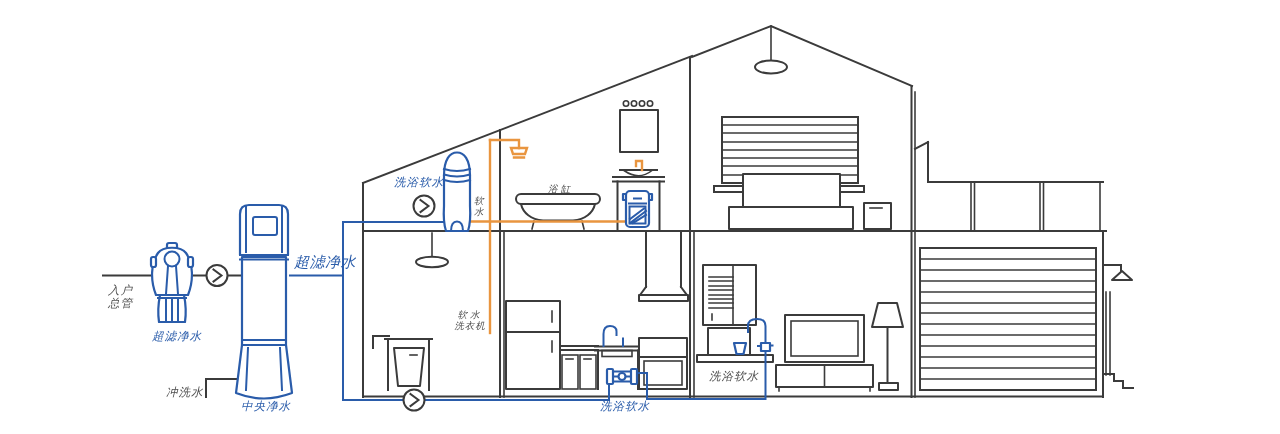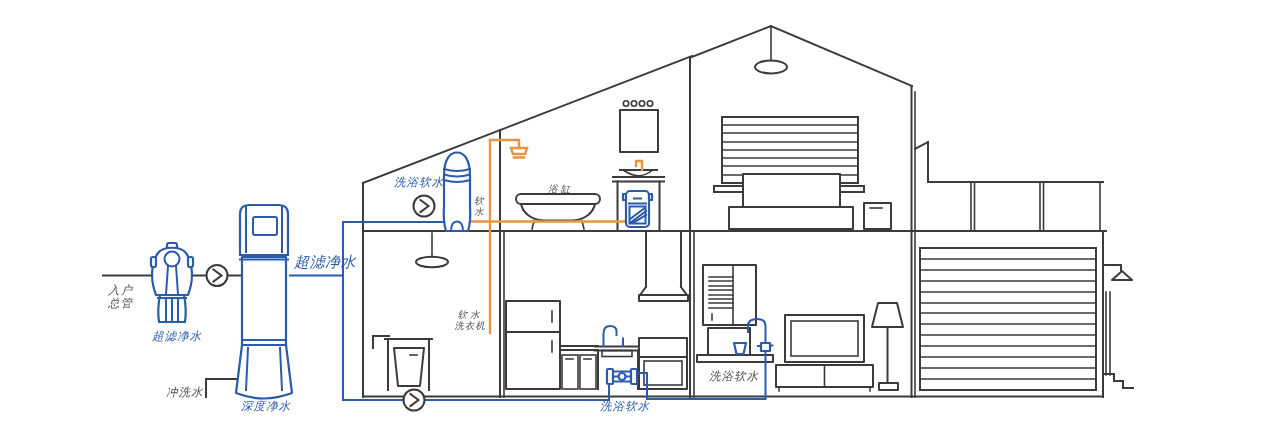--- a/index.html
+++ b/index.html
@@ -207,21 +207,21 @@
     <circle class="lnw" cx="414" cy="400" r="10.5"></circle>
     <path class="ln" stroke-width="2.4" d="M410.5,394 L418.5,400 L410.5,406"></path>
   </g>
 </svg>
 
   <div class="lbl" style="left:108px;top:284px">
     <div>入户</div>
     <div>总管</div>
   </div>
   <div class="lbl lbl-blue" style="left:152px;top:330px">超滤净水</div>
-  <div class="lbl lbl-blue" style="left:241px;top:400px">深度净水</div>
+  <div class="lbl lbl-blue" style="left:241px;top:400px">中央净水</div>
   <div class="lbl" style="left:166px;top:386px">冲洗水</div>
   <div class="lbl lbl-blue" style="left:294px;top:256px;font-size:15px;letter-spacing:0.5px">超滤净水</div>
   <div class="lbl lbl-blue" style="left:394px;top:176px">洗浴软水</div>
   <div class="lbl sm vert" style="left:474px;top:196px">软水</div>
   <div class="lbl sm sp3" style="left:548px;top:183px">浴缸</div>
   <div class="lbl sm ctr" style="left:450px;top:309px;width:40px">
     <div class="sp3">软水</div>
     <div>洗衣机</div>
   </div>
   <div class="lbl lbl-blue" style="left:600px;top:400px">洗浴软水</div>

